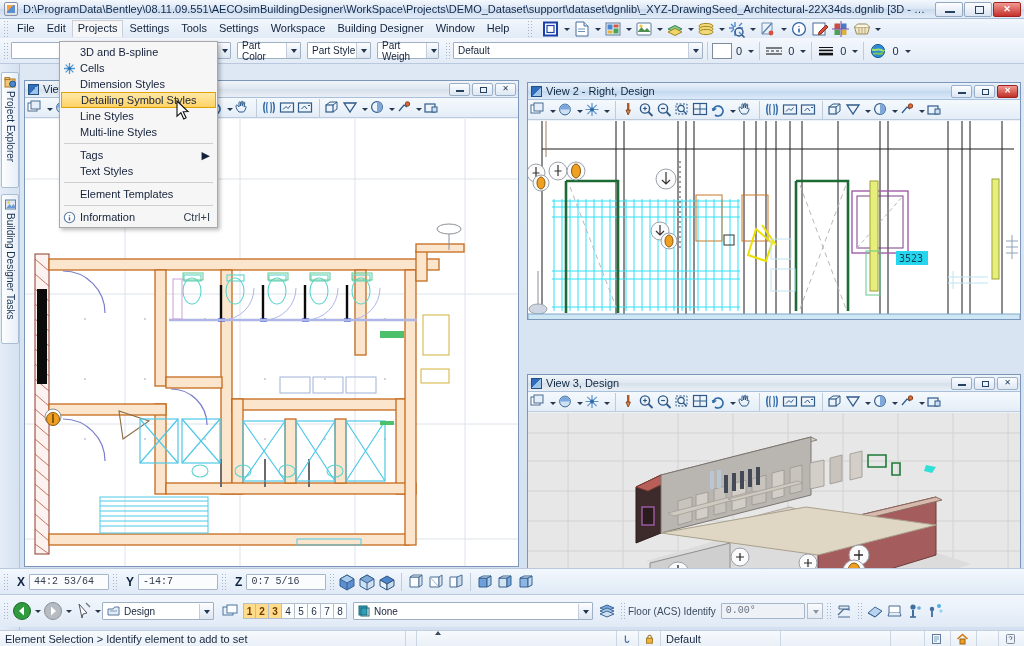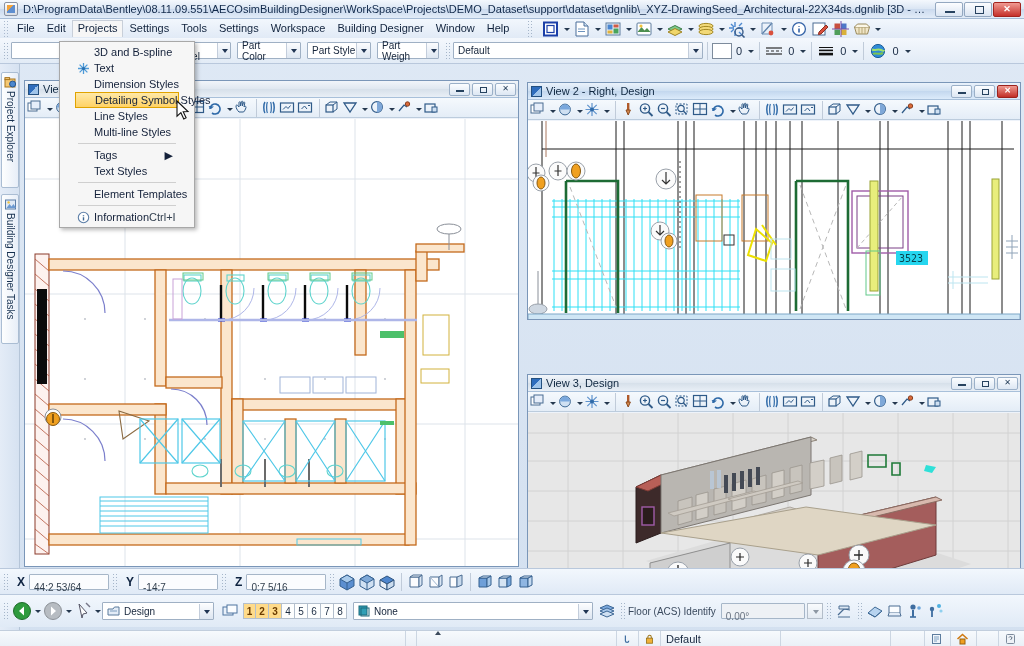--- a/index.html
+++ b/index.html
@@ -147,40 +147,40 @@
   .vcontent { position:absolute; left:0; right:0; bottom:0; top:38px; overflow:hidden; background:#fff;}
 
   
   .statusrow {
     position:absolute; left:0; width:1024px;
     background: linear-gradient(180deg,#f2f7fd,#e0eaf6);
     border-top:1px solid #b9c8dc; display:flex; align-items:center;
   }
   .coordlbl{ font-weight:bold; font-size:12px; color:#0e2340; padding:0 4px 0 6px;}
   .coordbox{ height:16px; border:1px solid #a6b6c8; background:#fbfcfe; font-size:10px; color:#33404f;
-    padding:7px 4px 0 4px; min-width:80px; border-radius:1px;}
+    padding:1px 4px 0 4px; min-width:80px; border-radius:1px;font-family:Liberation Mono, monospace;}
   .cube { width:20px; height:18px; flex:none; position:relative; display:inline-block;}
 
   .lvlbtns{ display:flex; }
   .lvlbtn{ width:13px; height:16px; border:1px solid #b3bfcd; border-left:none;
     background:#fdfefe; font-size:10px; color:#1c2c42; text-align:center; line-height:15px;}
   .lvlbtn:first-child{border-left:1px solid #b3bfcd;}
   .lvlbtn.on{ background:#ffdb8a; color:#6b3c00; font-weight:bold;}
 
   .msgbar {
     position:absolute; left:0; bottom:0; width:1024px; height:16px;
     background: linear-gradient(180deg,#f7fafd,#eaf0f7);
     border-top:1px solid #c2cedd; display:flex; align-items:center; font-size:11px; color:#17273e;
   }
   .msgcell{ height:15px; border-left:1px solid #ccd6e2; display:flex; align-items:center; padding:0 5px;}
   
   .dropdown {
-    position:absolute; left:59px; top:41px; width:136px;
+    position:absolute; left:59px; top:41px; width:159px;
     background:#f6f6f6; border:1px solid #a8a8a8;
-    box-shadow:2px 2px 4px rgba(0,0,0,.28); padding:2px 14px; z-index:50;text-align:center;
+    box-shadow:2px 2px 4px rgba(0,0,0,.28); padding:2px 0; z-index:50;text-align:center;
   }
   .dd-item { height:16px; display:flex; align-items:center; font-size:11px; color:#14213a; padding-left:20px; position:relative; white-space:nowrap;}
   .dd-item.sel { background: linear-gradient(180deg,#ffe9a8,#ffd265); border:1px solid #e0a300; height:16px; margin:0 1px; padding-left:19px;}
   .dd-item .shortcut{ margin-left:auto; padding-right:7px; color:#33404f;}
   .dd-item .submenu-arrow{ margin-left:auto; padding-right:7px; }
   .dd-sep{ height:1px; background:#cfcfcf; margin:3px 4px 3px 4px;}
   .dd-ic{ position:absolute; left:3px; top:2px; width:13px; height:13px;}
 
   .cursor-arrow{ position:absolute; left:176px; top:100px; width:15px; height:21px; z-index:60;}
 </style>
@@ -1330,20 +1330,21 @@
       <svg width="20" height="18" viewBox="0 0 20 18">
           <circle cx="7" cy="7" r="2.2" fill="#3e6da0"></circle>
           <path d="M7 9v6" stroke="#3e6da0" stroke-width="1.8"></path>
           <circle cx="14" cy="4" r="2" fill="#4fb0e0"></circle>
           <circle cx="16" cy="9" r="1.6" fill="#8fd0ef"></circle>
         </svg>
     </span>
   </div>
 
   <div class="msgbar">
+    <span style="padding:0 5px">Element Selection &gt; Identify element to add to set</span>
     <span style="flex:1"></span>
     <span class="msgcell" style="width:6px"></span>
     <span class="msgcell" style="width:200px;position:relative">
       <span style="position:absolute;left:18px;top:0;border-left:3px solid transparent;border-right:3px solid transparent;border-bottom:4px solid #3b4a5c"></span>
     </span>
     <span class="msgcell" style="width:22px">
       <svg width="13" height="12" viewBox="0 0 13 12">
           <path d="M4 2v6a2 2 0 0 0 4 0" fill="none" stroke="#3e6da0" stroke-width="1.4"></path>
         </svg>
     </span>
@@ -1381,21 +1382,21 @@
     <div class="dd-item">
       <span>3D and B-spline</span>
     </div>
     <div class="dd-item">
       <span class="dd-ic">
         <svg width="13" height="13" viewBox="0 0 13 13">
             <path d="M6.5 1v11M1 6.5h11M2.6 2.6l7.8 7.8M10.4 2.6l-7.8 7.8" stroke="#4f9bd8" stroke-width="1.3"></path>
             <circle cx="6.5" cy="6.5" r="1.6" fill="#2b6fae"></circle>
           </svg>
       </span>
-      <span>Text</span>
+      <span>Cells</span>
     </div>
     <div class="dd-item">
       <span>Dimension Styles</span>
     </div>
     <div class="dd-item sel">
       <span>Detailing Symbol Styles</span>
     </div>
     <div class="dd-item">
       <span>Line Styles</span>
     </div>

